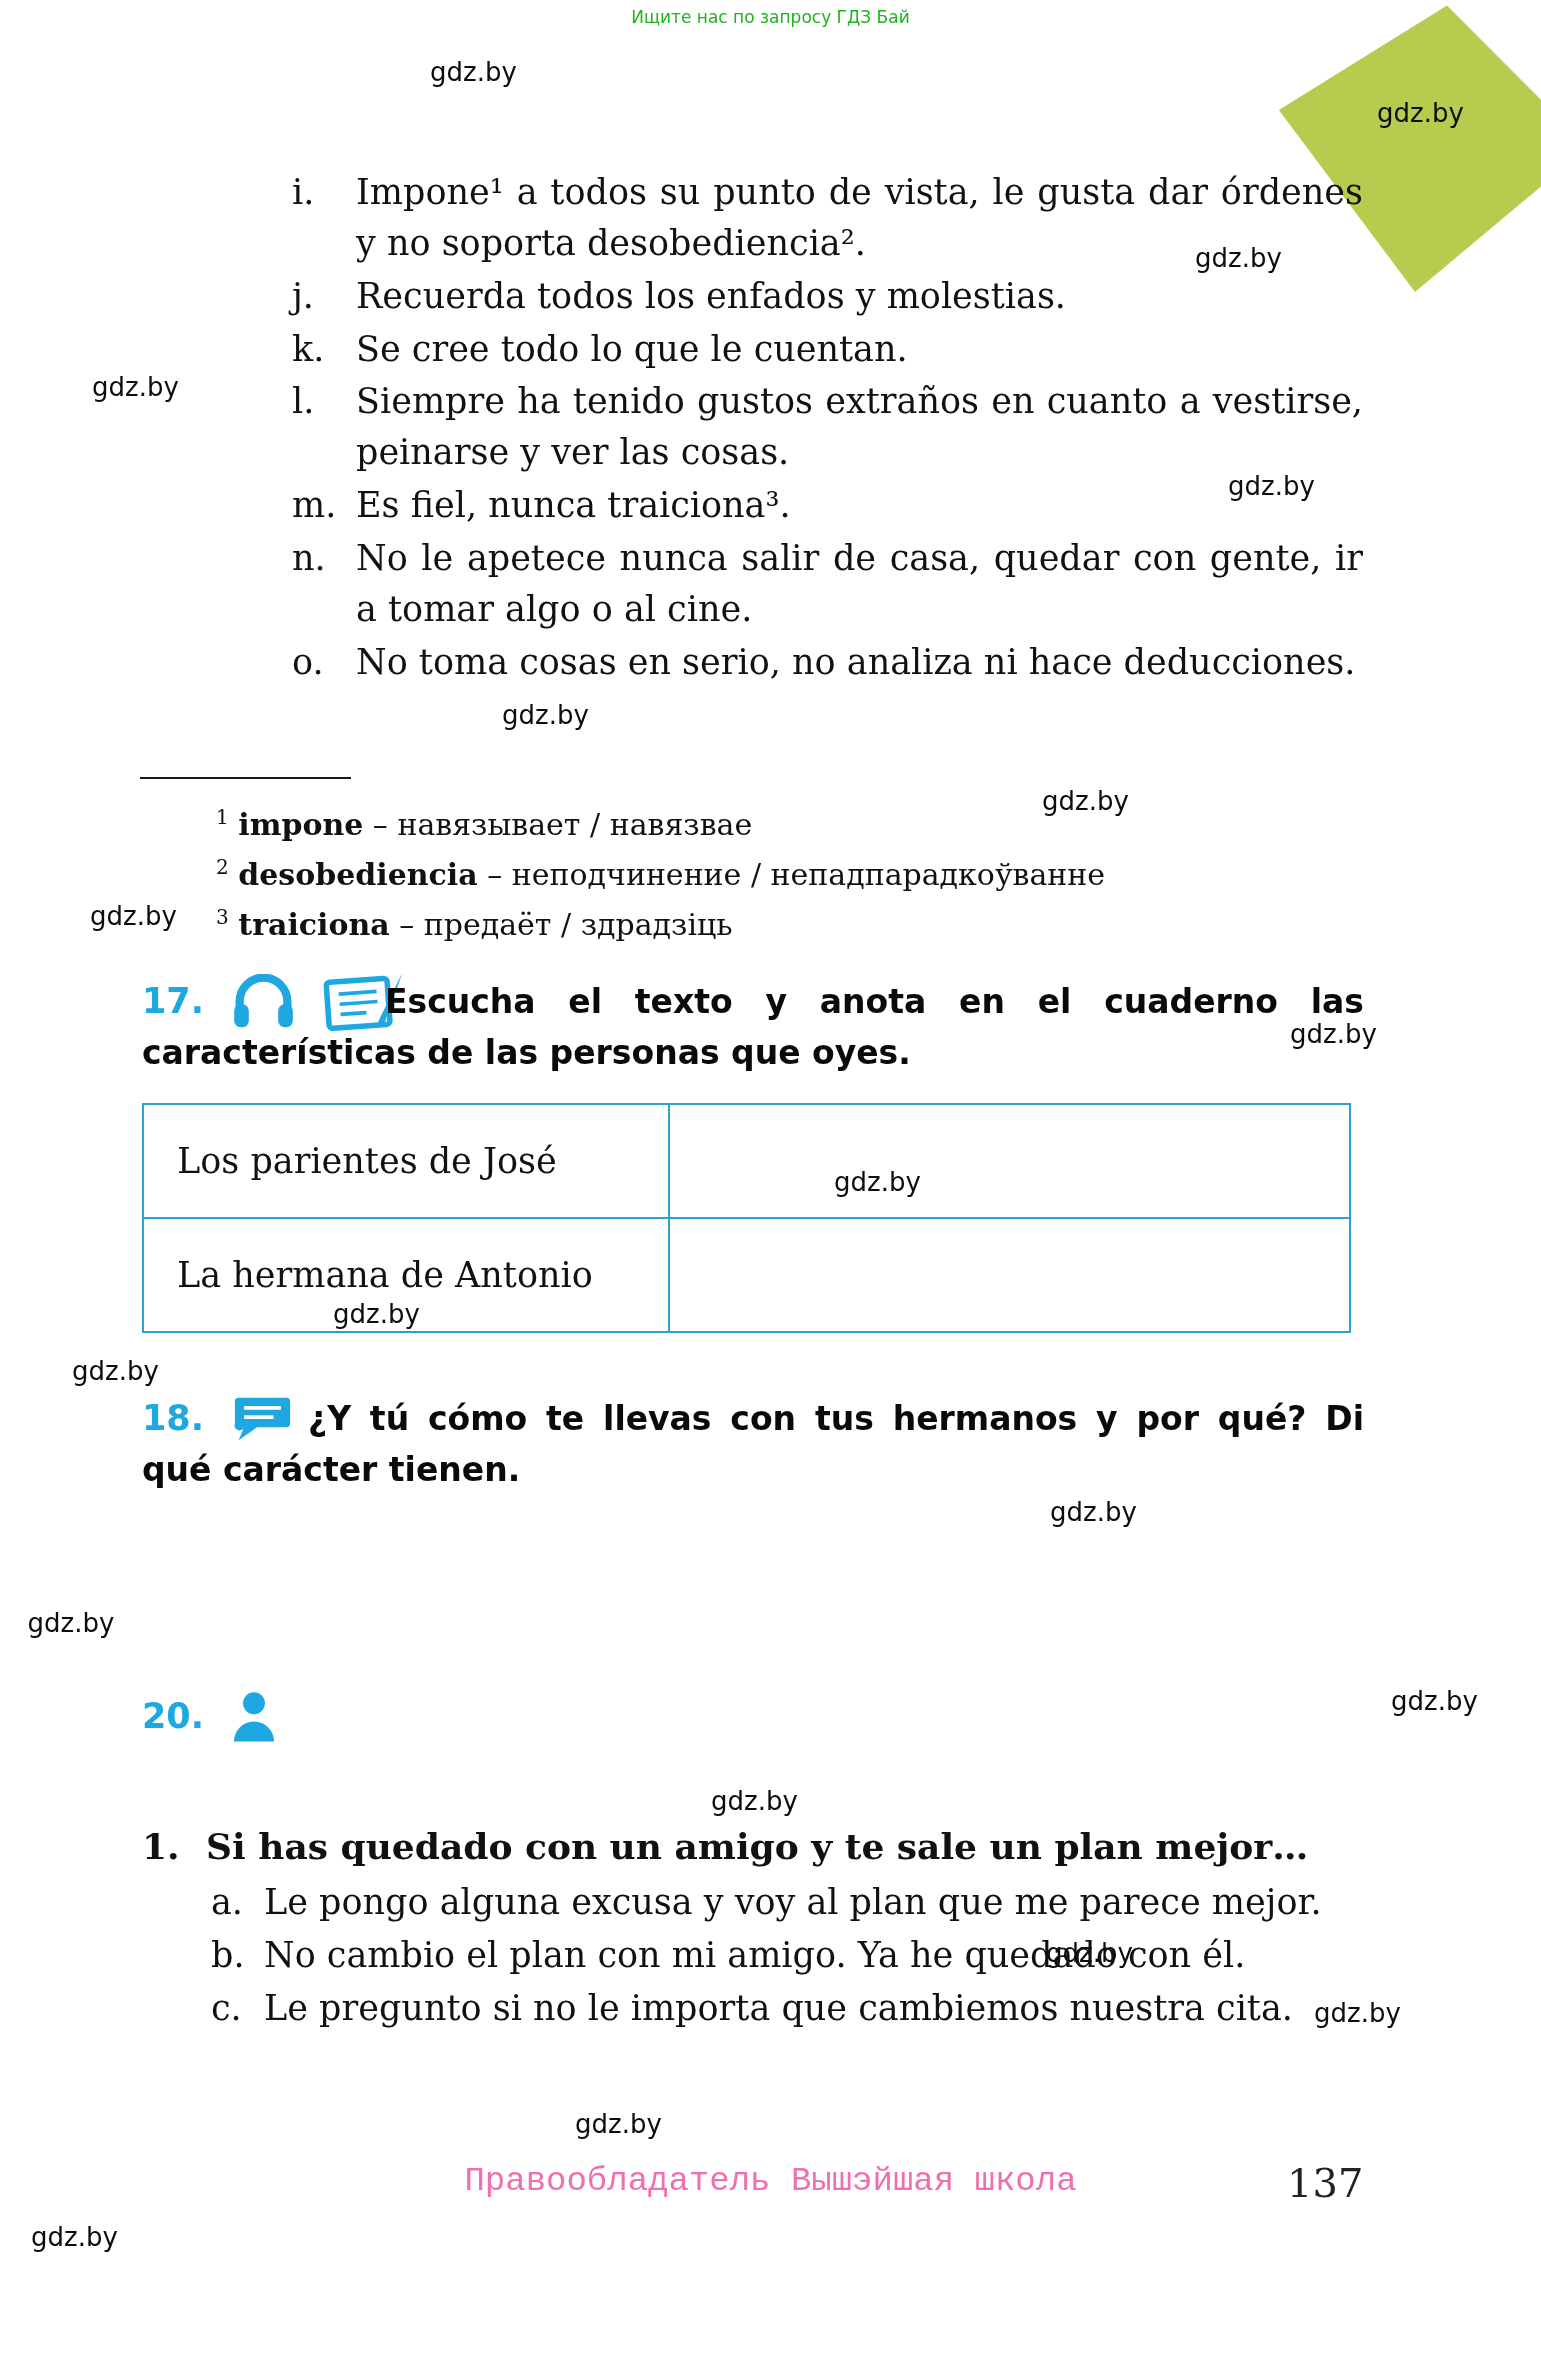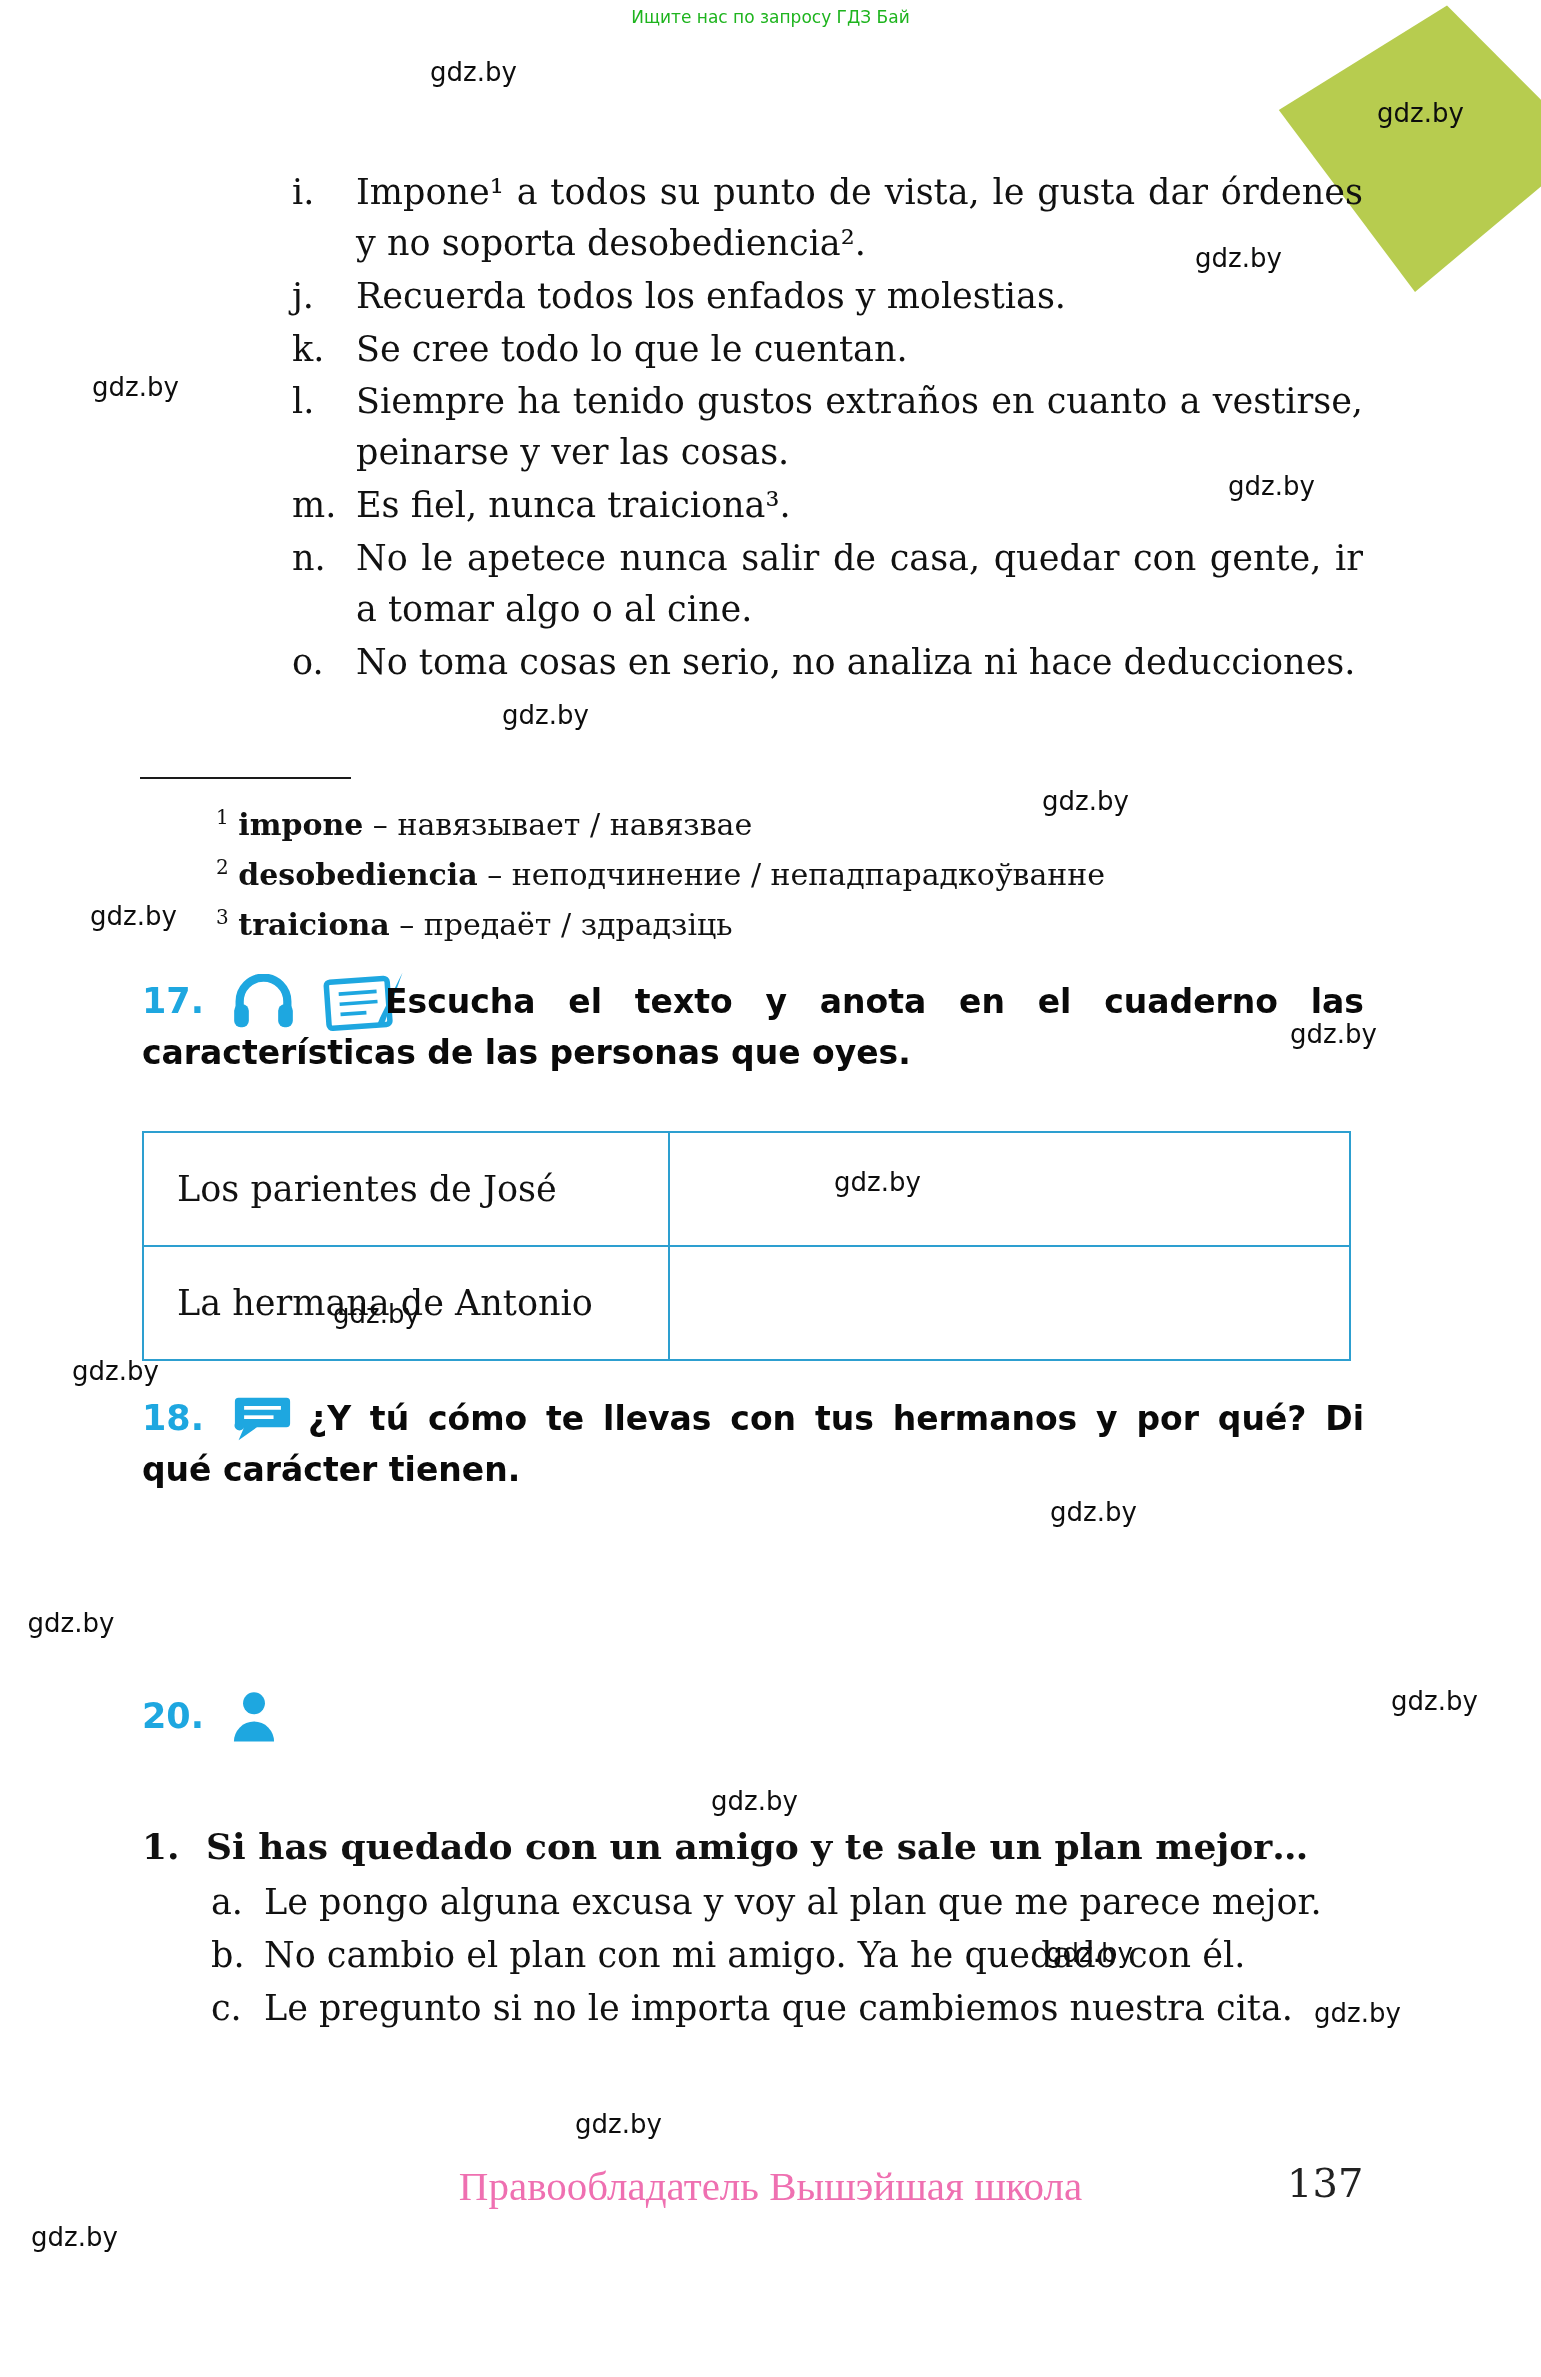--- a/index.html
+++ b/index.html
@@ -39,38 +39,37 @@
     font-family:"DejaVu Sans", sans-serif; font-weight:bold;
     font-size:33px; line-height:51px; text-align:justify; color:#0a0a0a;
   }
   .lead { float:left; display:flex; gap:29px; height:51px; }
   .exnum { color:#1ea7e0; font-size:35px; line-height:51px; }
   .icon { display:inline-flex; align-items:center; }
   
   .tbl {
     position:absolute; top:1103px; left:142px; width:1209px; z-index:2;
     border-collapse:collapse;
-    margin-top:28px;
   }
   .tbl td {
     border:2.8px solid #2d9fd0; height:114px;
     font-size:35px; padding-left:33px; vertical-align:middle; background:transparent;
   }
   .tbl .c1 { width:526px; }
   
   .q1 { position:absolute; top:1821px; left:142px; width:1222px; display:flex; z-index:2;
         font-weight:bold; font-size:36px; line-height:51px; }
   .qnum { flex:none; width:64px; }
   
   .opts { position:absolute; top:1877px; left:211px; width:1149px; z-index:2; }
   .opts .llabel { width:53px; }
   
   .pink {
     position:absolute; top:2162px; left:0; width:100%; text-align:center;
-    font-family:Liberation Serif, serif; font-size:41px; color:#ef70b1; z-index:2;
+    font-family:Liberation Mono, monospace; font-size:34px; color:#ef70b1; z-index:2;
   }
   .pagenum { position:absolute; top:2160px; left:1287px; font-size:40px; color:#222; z-index:2; }
   .links {
     position:absolute; top:2327px; left:0; width:100%; text-align:center;
     font-family:"DejaVu Sans", sans-serif; font-size:25px; color:#2b6bd8; z-index:2;
   }
   .links a { color:#2b6bd8; text-decoration:underline; cursor:pointer; }
   .links .sep { margin:0 9.2px; }
 </style>
 </head>

